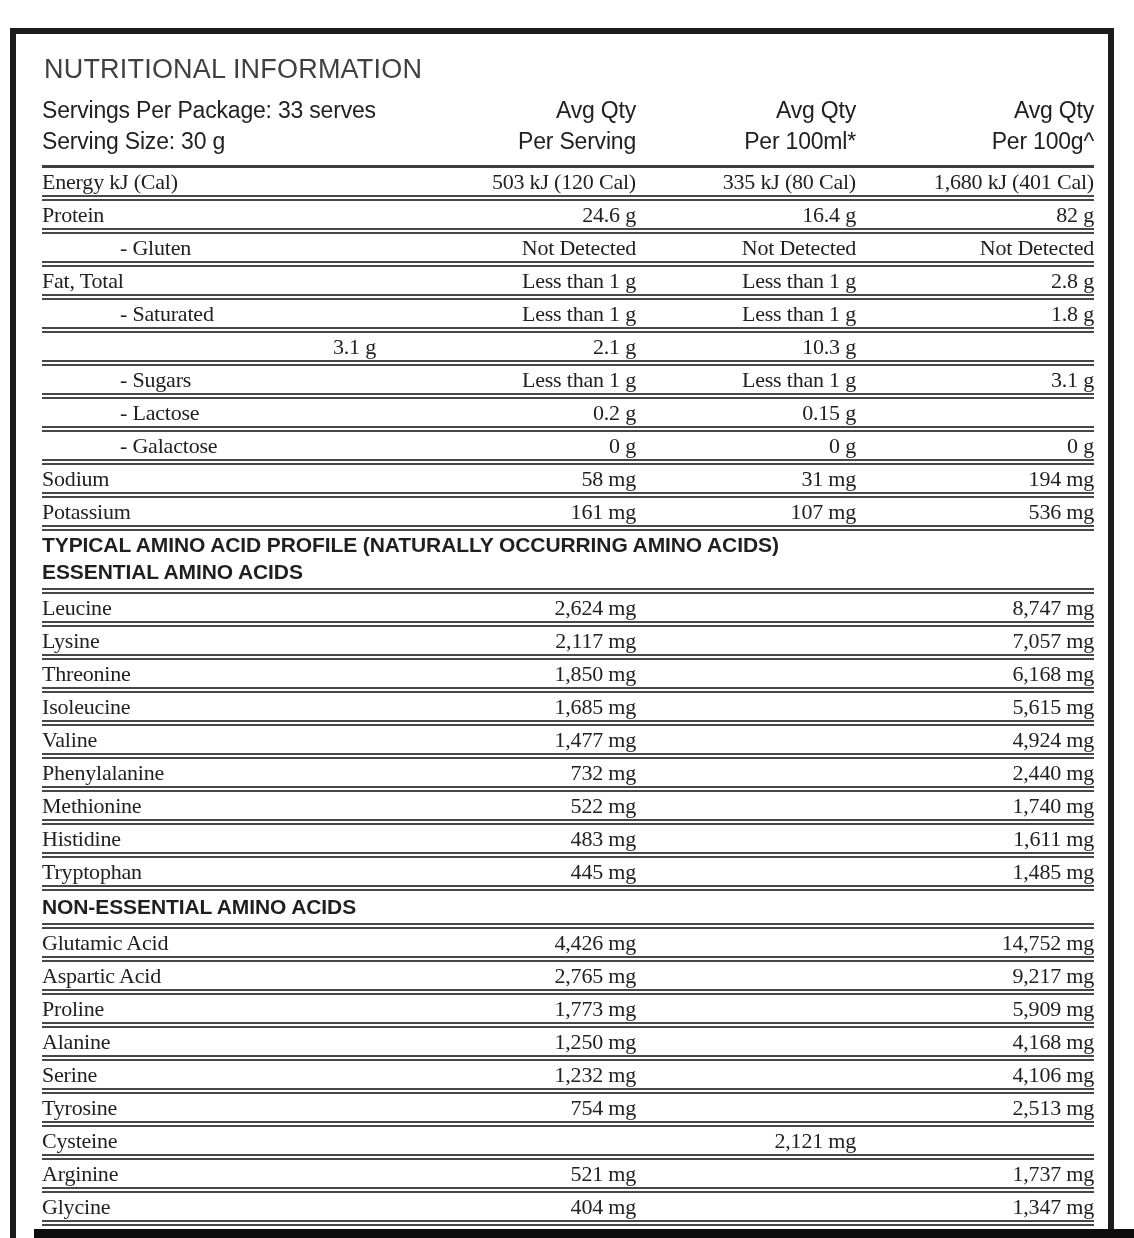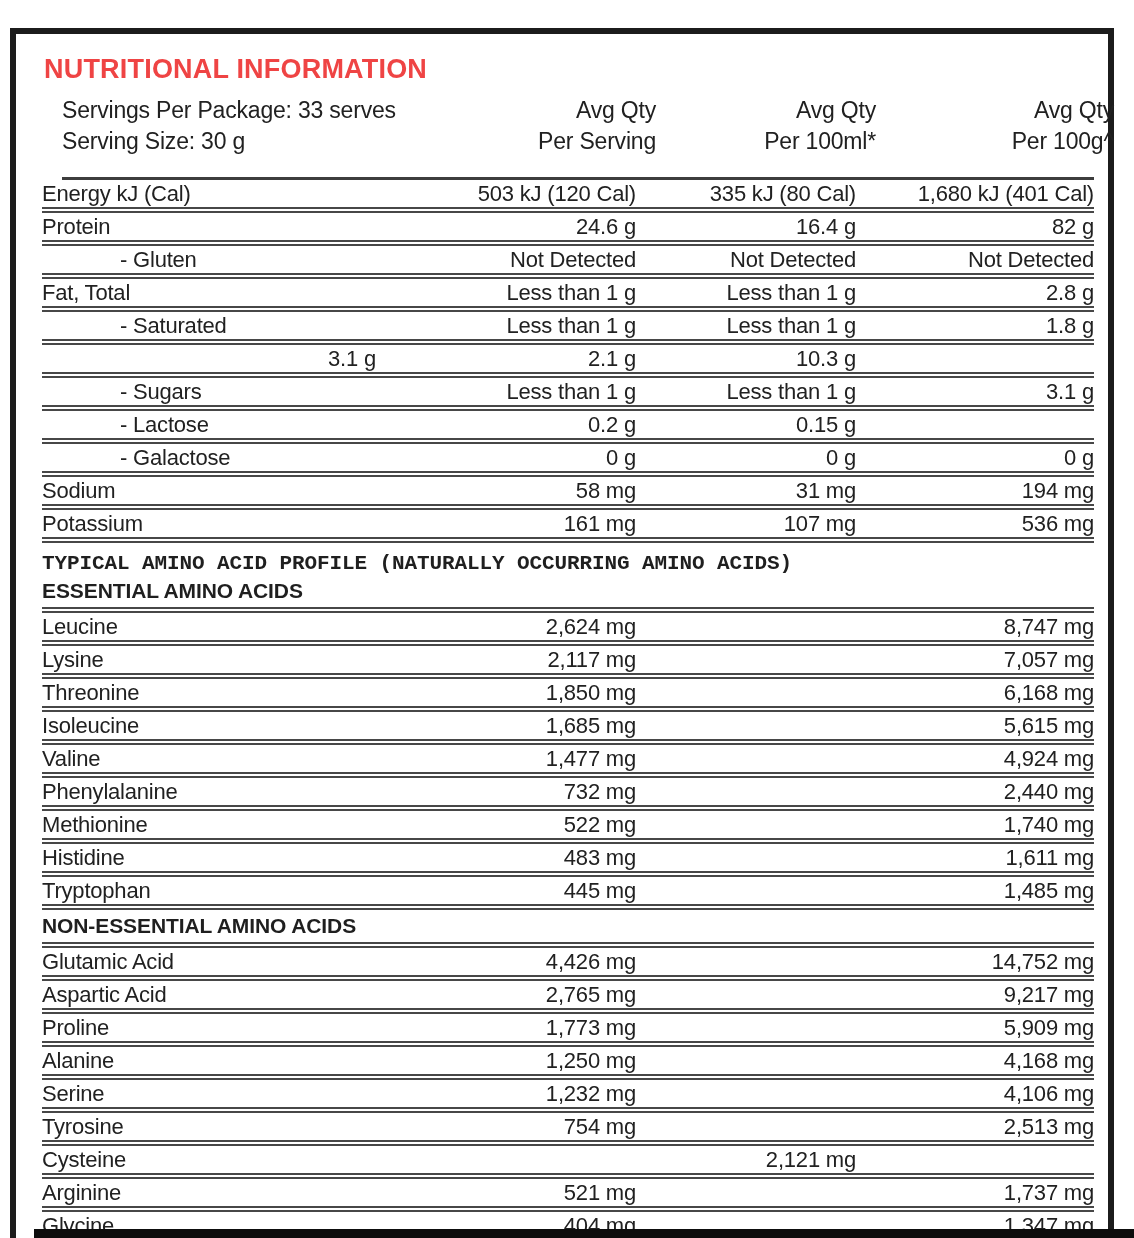--- a/index.html
+++ b/index.html
@@ -12,46 +12,46 @@
   }
   .panel{
     position:absolute;left:10px;top:28px;width:1104px;height:1210px;
     box-sizing:border-box;
     border:6px solid #1c1c1c;border-bottom:none;
     background:#ffffff;
     padding:0 14px 0 26px;
   }
   .panel-title{
     margin:20px 0 6px 2px;
-    font-size:27px;font-weight:bold;letter-spacing:.2px;color:#ef4444;
+    font-size:27px;font-weight:normal;letter-spacing:.2px;color:#404040;
   }
   .head-row{
     display:grid;grid-template-columns:334px 260px 220px 238px;
     margin-top:10px;
     border-bottom:3px solid #3d3d3d;
-    padding-bottom:20px;
+    padding-bottom:8px;
     align-items:end;
-    margin-left:20px;
   }
   .servings div{font-size:23px;line-height:31px;letter-spacing:-.2px;white-space:nowrap;}
   .col-head{text-align:right;font-size:23px;line-height:31px;letter-spacing:-.2px;}
   .tbody .row{
     display:grid;grid-template-columns:334px 260px 220px 238px;
     min-height:33px;box-sizing:border-box;
     align-items:center;
     border-bottom:6px double #474747;
+    font-family:Liberation Serif, serif;
   }
   .cell{font-size:22px;letter-spacing:-.2px;white-space:nowrap;}
   .cell.label{text-align:left;}
   .cell.val{text-align:right;}
   .row.indent .cell.label{padding-left:78px;}
   .sec-title{
     font-size:21px;font-weight:bold;letter-spacing:-.1px;line-height:27px;color:#1f1f1f;
   }
-  .sec-title.first{margin-top:7px;font-family:Liberation Mono, monospace;}
+  .sec-title.first{}
   .tbody.sub{border-top:6px double #474747;margin-top:3px;}
   .footnote{
     margin-top:5px;font-size:23px;font-weight:600;letter-spacing:-.2px;color:#1f1f1f;
     white-space:nowrap;
   }
   .crop-bar{
     position:absolute;left:34px;right:0;bottom:0;height:9px;background:#0d0d0d;
   }
 </style>
 </head>

